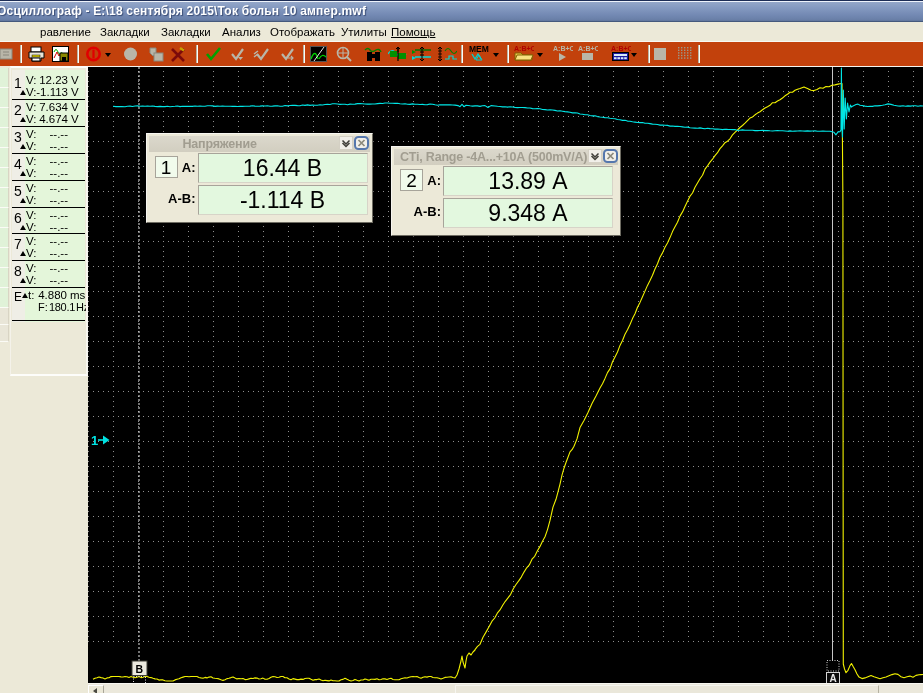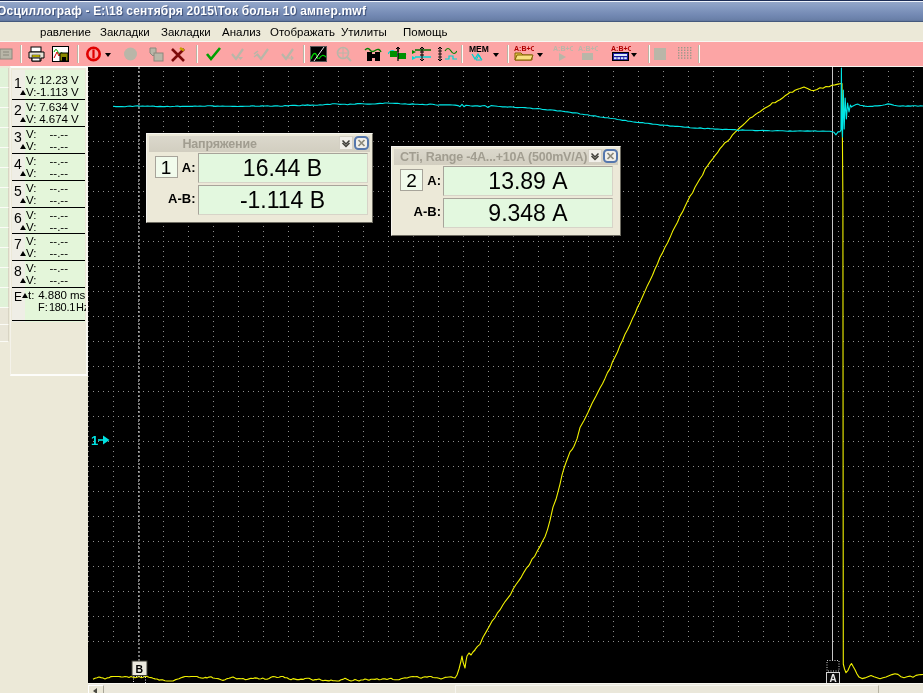--- a/index.html
+++ b/index.html
@@ -4,21 +4,21 @@
 html,body{width:923px;height:693px;overflow:hidden;background:#ece9d8;
   font-family:"Liberation Sans",sans-serif;}
 .abs{position:absolute;}
 #titlebar{left:0;top:0;width:923px;height:22px;
   background:linear-gradient(#96a9ca 0%,#8499c0 35%,#7389b3 70%,#6a80a8 92%,#60759c 100%);
   border-top:1px solid #1c2c55;border-bottom:1px solid #45597c;box-shadow:inset 0 1px 0 #eef3fb;}
 #titlebar .tx{position:absolute;left:-3px;top:3px;color:#fff;font-weight:bold;
   font-size:12px;letter-spacing:0.2px;text-shadow:1px 1px 1px #3a4c74;white-space:nowrap;}
 #menubar{left:0;top:22px;width:923px;height:19px;background:#ece9d8;}
 #menubar span{position:absolute;top:4px;font-size:11.5px;color:#000;white-space:nowrap;padding-left:40px;}
-#toolbar{left:0;top:41px;width:923px;height:25px;background:#fca5a5;
+#toolbar{left:0;top:41px;width:923px;height:25px;background:#c2410c;
   border-top:1px solid #f8f7f2;}
 .tsep{position:absolute;top:3px;width:2px;height:18px;
   border-left:1px solid #b9b5a4;border-right:1px solid #fdfcf7;}
 .ticon{position:absolute;top:4px;}
 .darr{position:absolute;top:11px;width:0;height:0;border-left:3.5px solid transparent;
   border-right:3.5px solid transparent;border-top:4px solid #000;}
 #leftcol{left:0;top:66px;width:88px;height:627px;background:#ece9d8;}
 #lstrip{position:absolute;left:0;top:2px;width:9px;}
 #lstrip .c{border-bottom:1px solid #fbfbf6;border-right:1px solid #d8d4c4;}
 #chpanel{position:absolute;left:10px;top:0px;width:78px;height:310px;overflow:hidden;
@@ -72,21 +72,21 @@
 <div class="abs" id="titlebar">
     <span class="tx">Осциллограф - E:\18 сентября 2015\Ток больн 10 ампер.mwf</span>
   </div>
 <div class="abs" id="menubar">
     <span style="left:0px;">равление</span>
     <span style="left:60px;">Закладки</span>
     <span style="left:121px;">Закладки</span>
     <span style="left:182px;">Анализ</span>
     <span style="left:230px;">Отображать</span>
     <span style="left:301px;">Утилиты</span>
-    <span style="left:363px;">Помощь</span>
+    <span style="left:351px;text-decoration:underline;">Помощь</span>
   </div>
 <div class="abs" id="toolbar">
     <div class="ticon" style="left:0px;top:4px;"><svg width="14" height="16" viewBox="0 0 14 16">
         <rect x="0" y="3" width="12" height="10" fill="#b9b6a8" stroke="#8a887c"></rect>
         <path d="M3 6 h6 M3 9 h6" stroke="#8a887c"></path>
       </svg></div>
     <div class="tsep" style="left:20px;"></div>
     <div class="ticon" style="left:28px;top:4px;"><svg width="17" height="16" viewBox="0 0 17 16">
         <rect x="3" y="1" width="10" height="5" fill="#fff" stroke="#000"></rect>
         <path d="M1 6 h15 v6 h-3 v3 h-9 v-3 h-3 z" fill="#e8e4d8" stroke="#000"></path>

